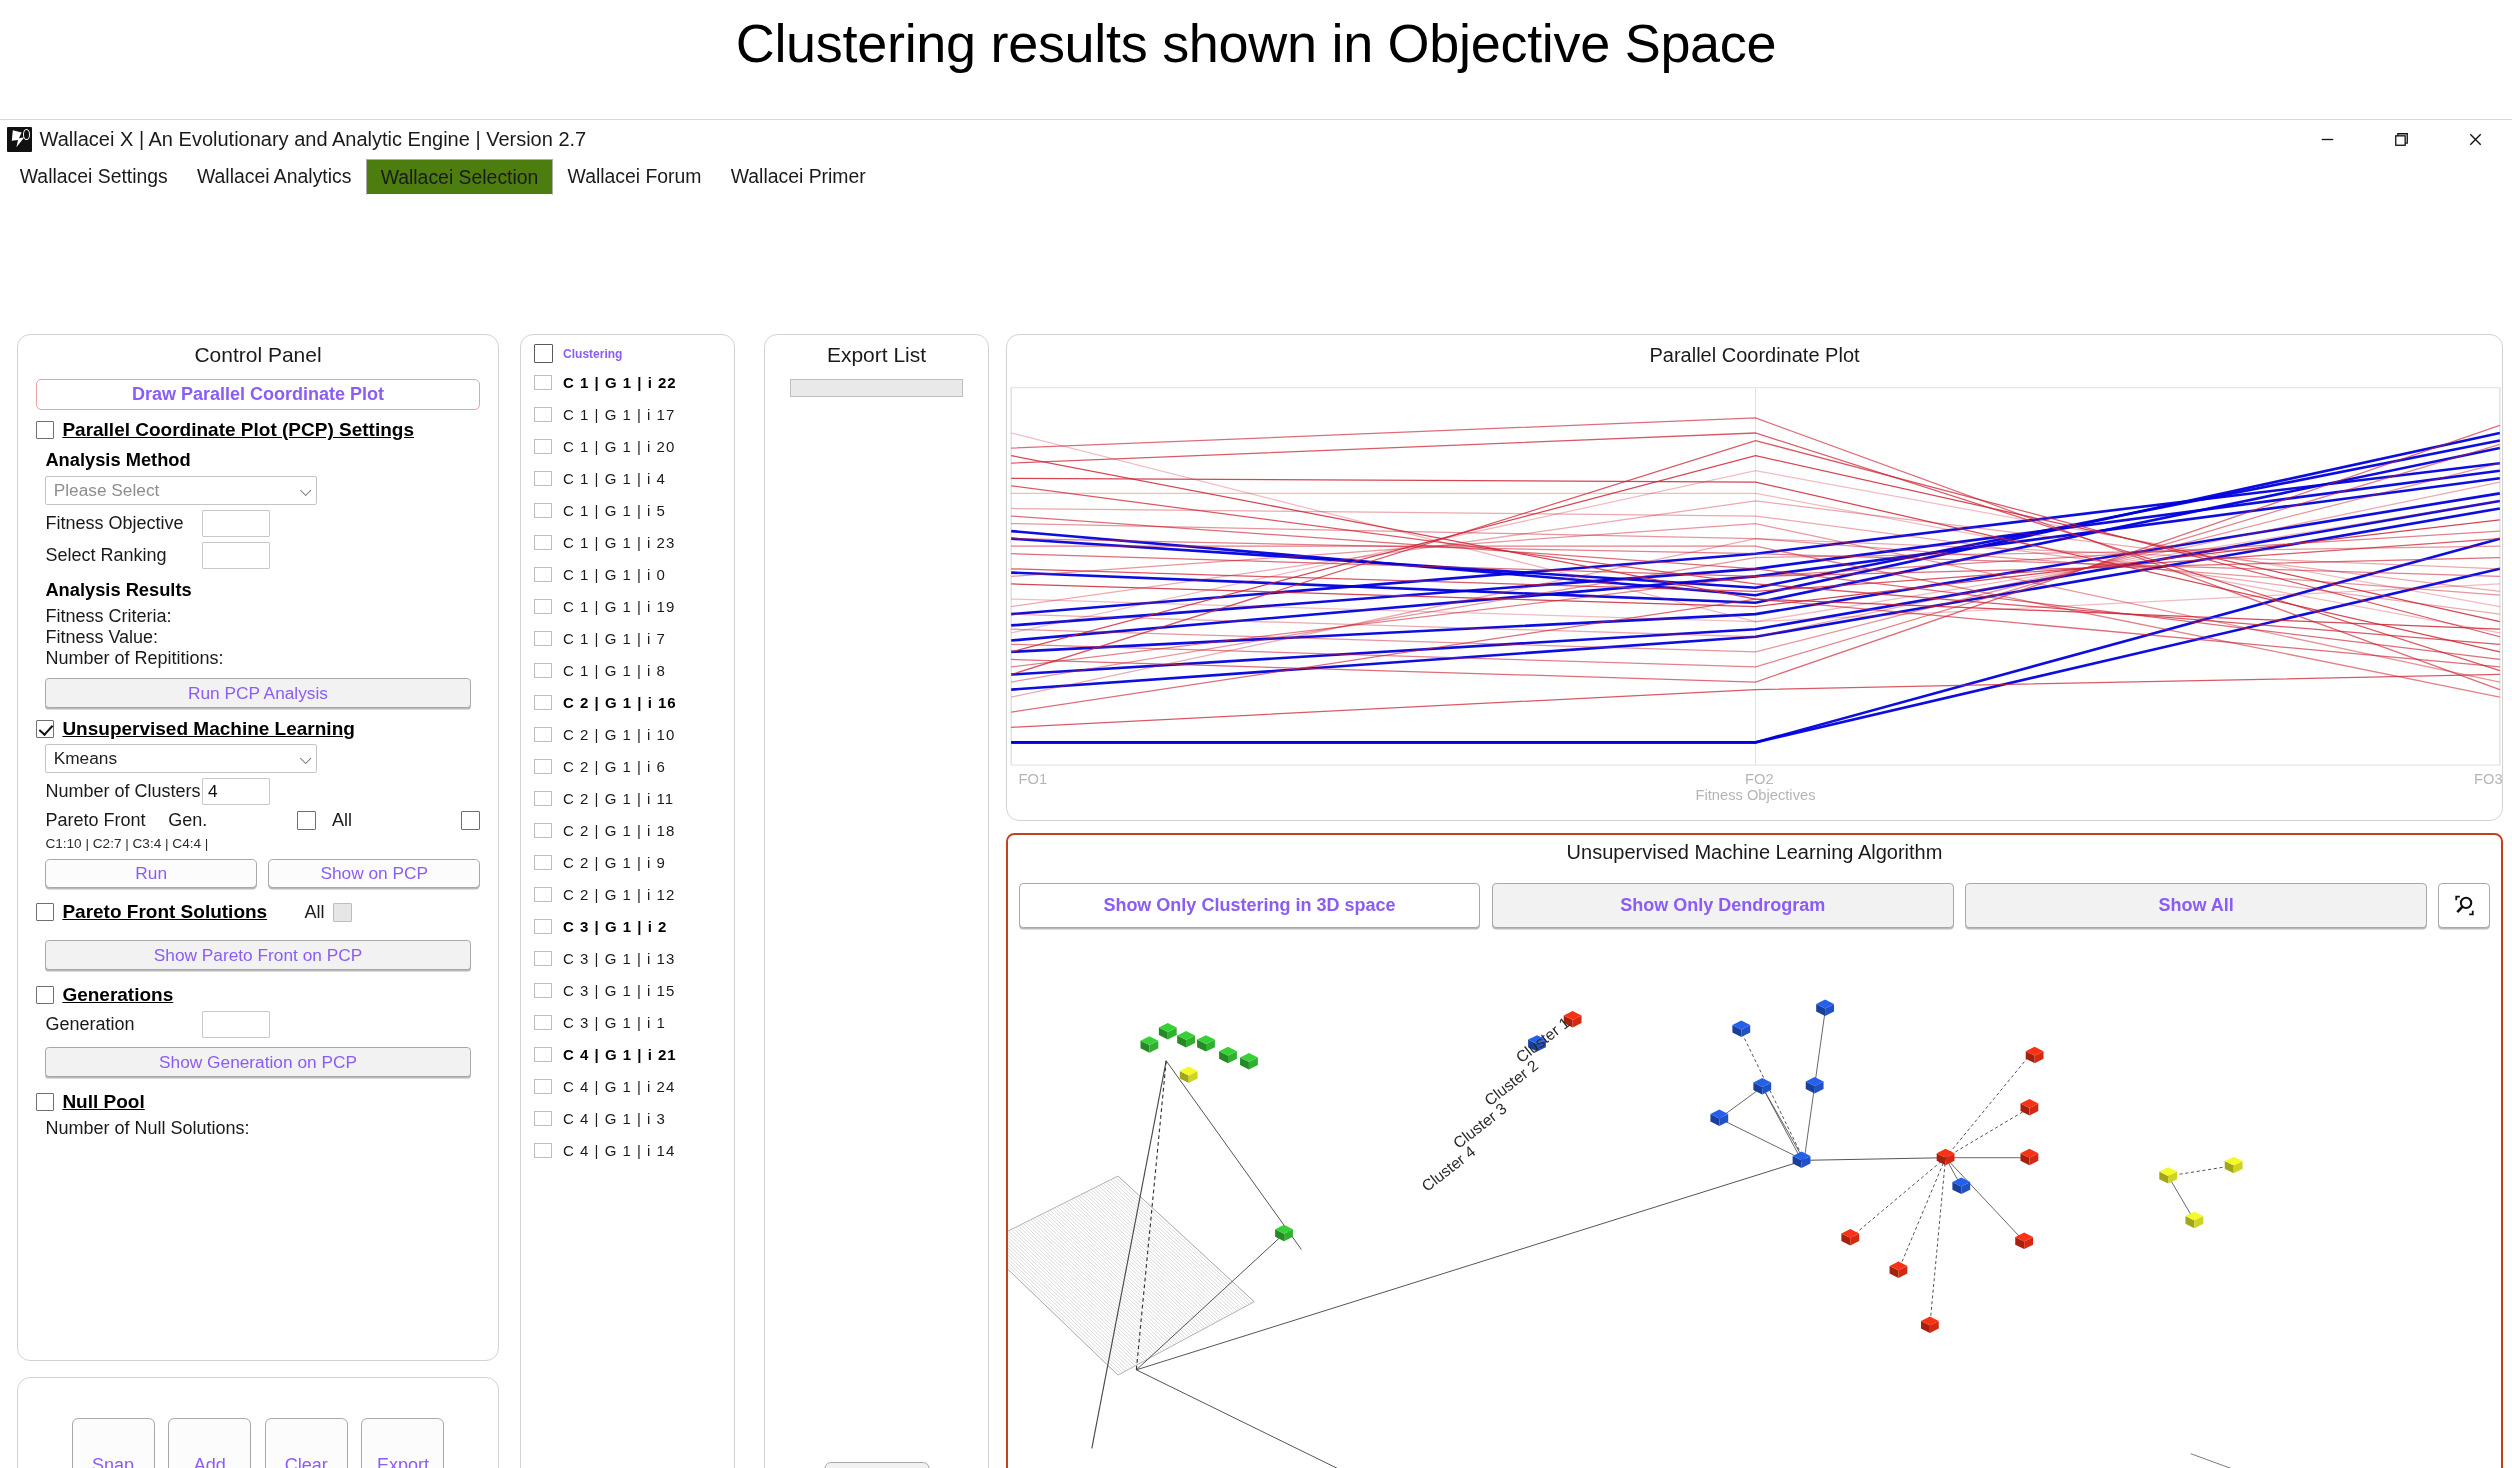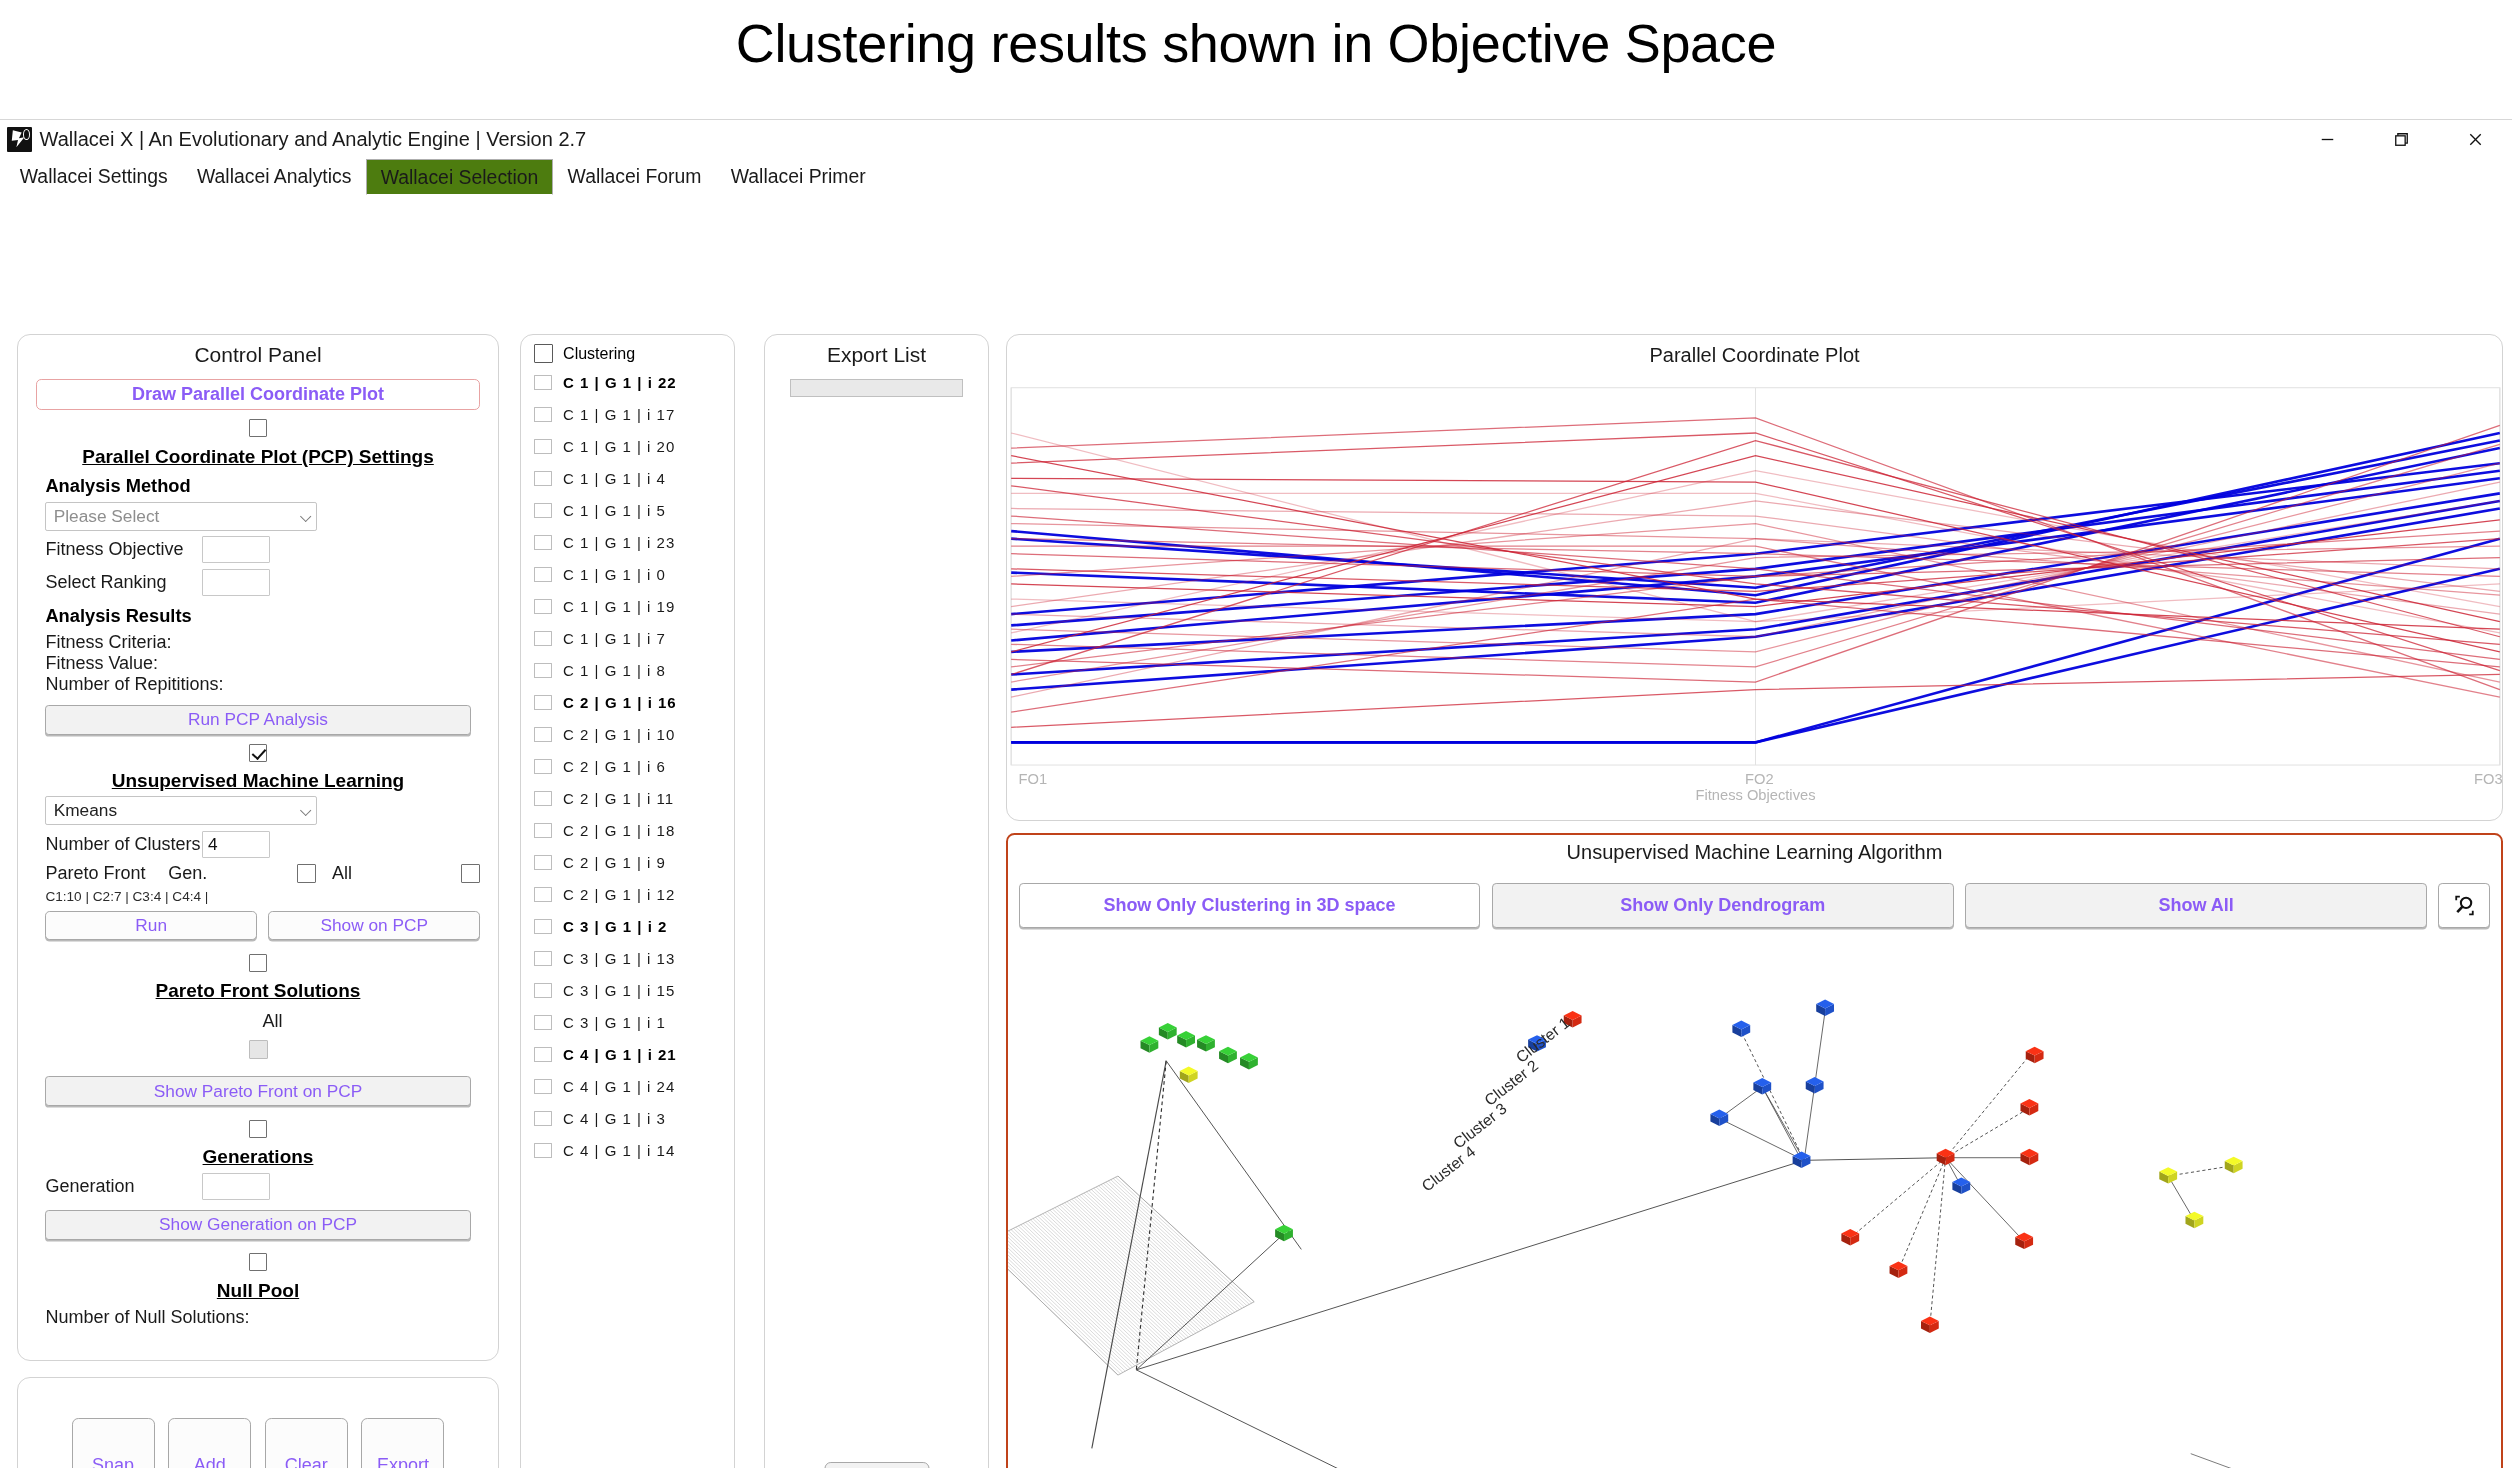--- a/index.html
+++ b/index.html
@@ -107,21 +107,21 @@
     user-select: none;
   }
   .btn.flat { background: #f2f2f2; }
   .btn.pcp-draw {
     height: 31px; margin: 11.5px 0 9.4px 0;
     border: 1px solid #e8a3a3; border-radius: 5.2px;
     box-shadow: none; background: #fff;
     font-weight: bold; font-size: 18px;
   }
 
-  .chk-row { display: flex; align-items: center; gap: 8.4px; margin: 5.2px 0 3.1px 0; flex-direction: column; }
+  .chk-row { display: flex; align-items: center; gap: 8.4px; margin: 5.2px 0 3.1px 0; }
   .chkbox {
     width: 18px; height: 18px; border: 1px solid #707070; background: #fff;
     flex: 0 0 auto; position: relative; border-radius: 1px;
   }
   .chkbox.checked::after {
     content: ""; position: absolute; left: 4.7px; top: 1px;
     width: 5.8px; height: 11px;
     border: solid #111; border-width: 0 2.1px 2.1px 0;
     transform: rotate(42deg);
   }
@@ -173,21 +173,21 @@
   }
   .tool-btn {
     width: 83px; height: 94px; border-radius: 6.3px;
     font-size: 18px;
   }
 
   
   #clustering-panel { left: 520px; top: 214px; width: 215px; height: 1239px; overflow: hidden; }
   .cl-header { display: flex; align-items: center; gap: 10.5px; padding: 9.4px 0 3.1px 12.6px; }
   .cl-header .chkbox { width: 19px; height: 19px; border-color: #5a5a5a; }
-  .cl-header .cl-title { font-size: 16px; font-weight: normal; color: #000000; }
+  .cl-header .cl-title { font-size: 12px; font-weight: bold; color: #8b5cf6; }
   .cl-item { display: flex; align-items: center; gap: 11.5px; padding: 1px 0 1px 12.6px; height: 32px; }
   .cl-item .cl-box {
     width: 18px; height: 15.7px; border: 1px solid #bdbdbd; background: #fff; border-radius: 0.5px;
     flex: 0 0 auto;
   }
   .cl-item .cl-label { font-size: 15px; color: #1a1a1a; letter-spacing: 1px; white-space: nowrap; }
   .cl-item.lead .cl-label { font-weight: bold; color: #000; }
 
   
   #export-panel { left: 764px; top: 214px; width: 225px; height: 1239px; }

